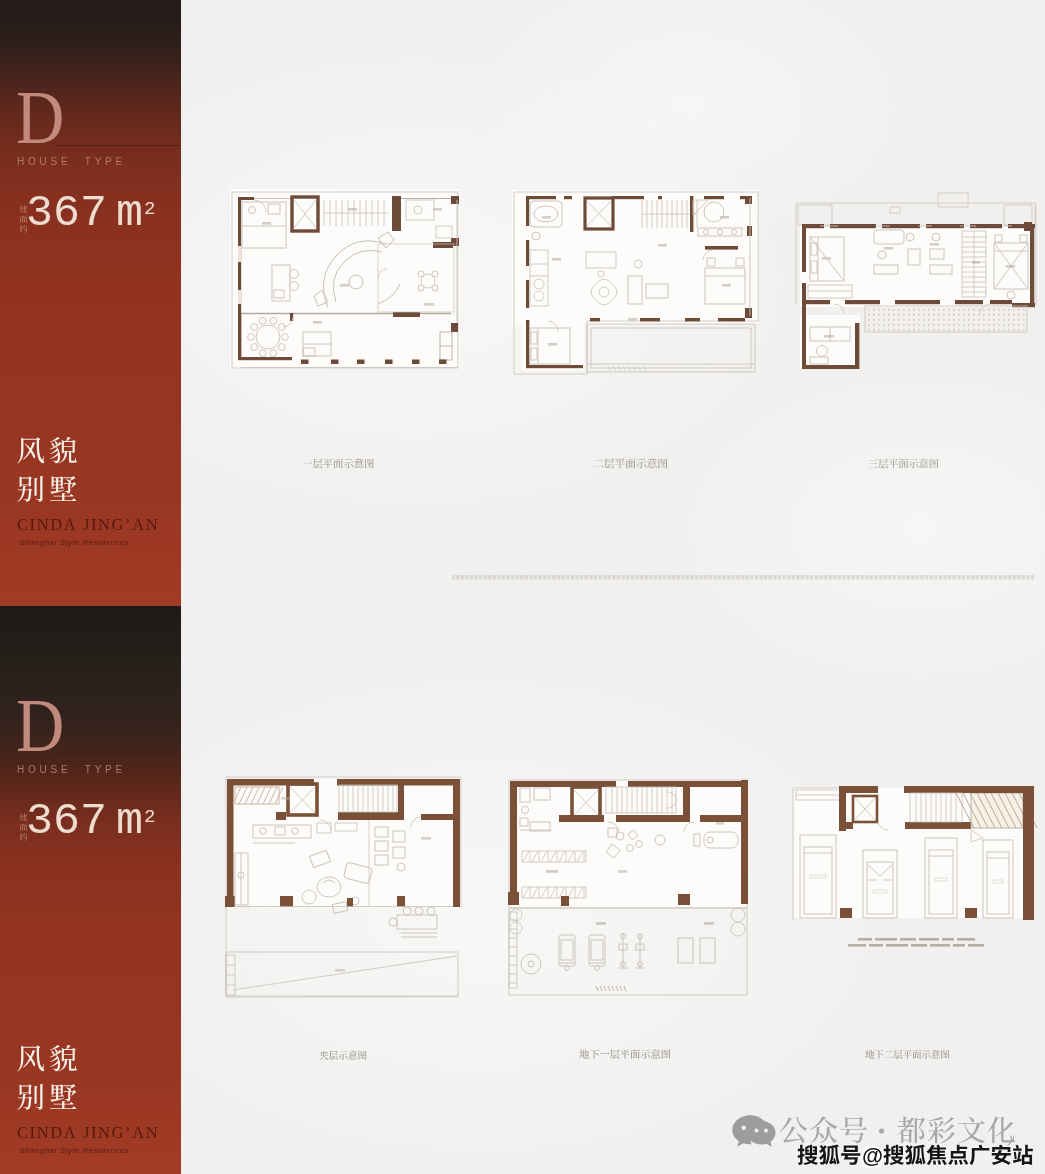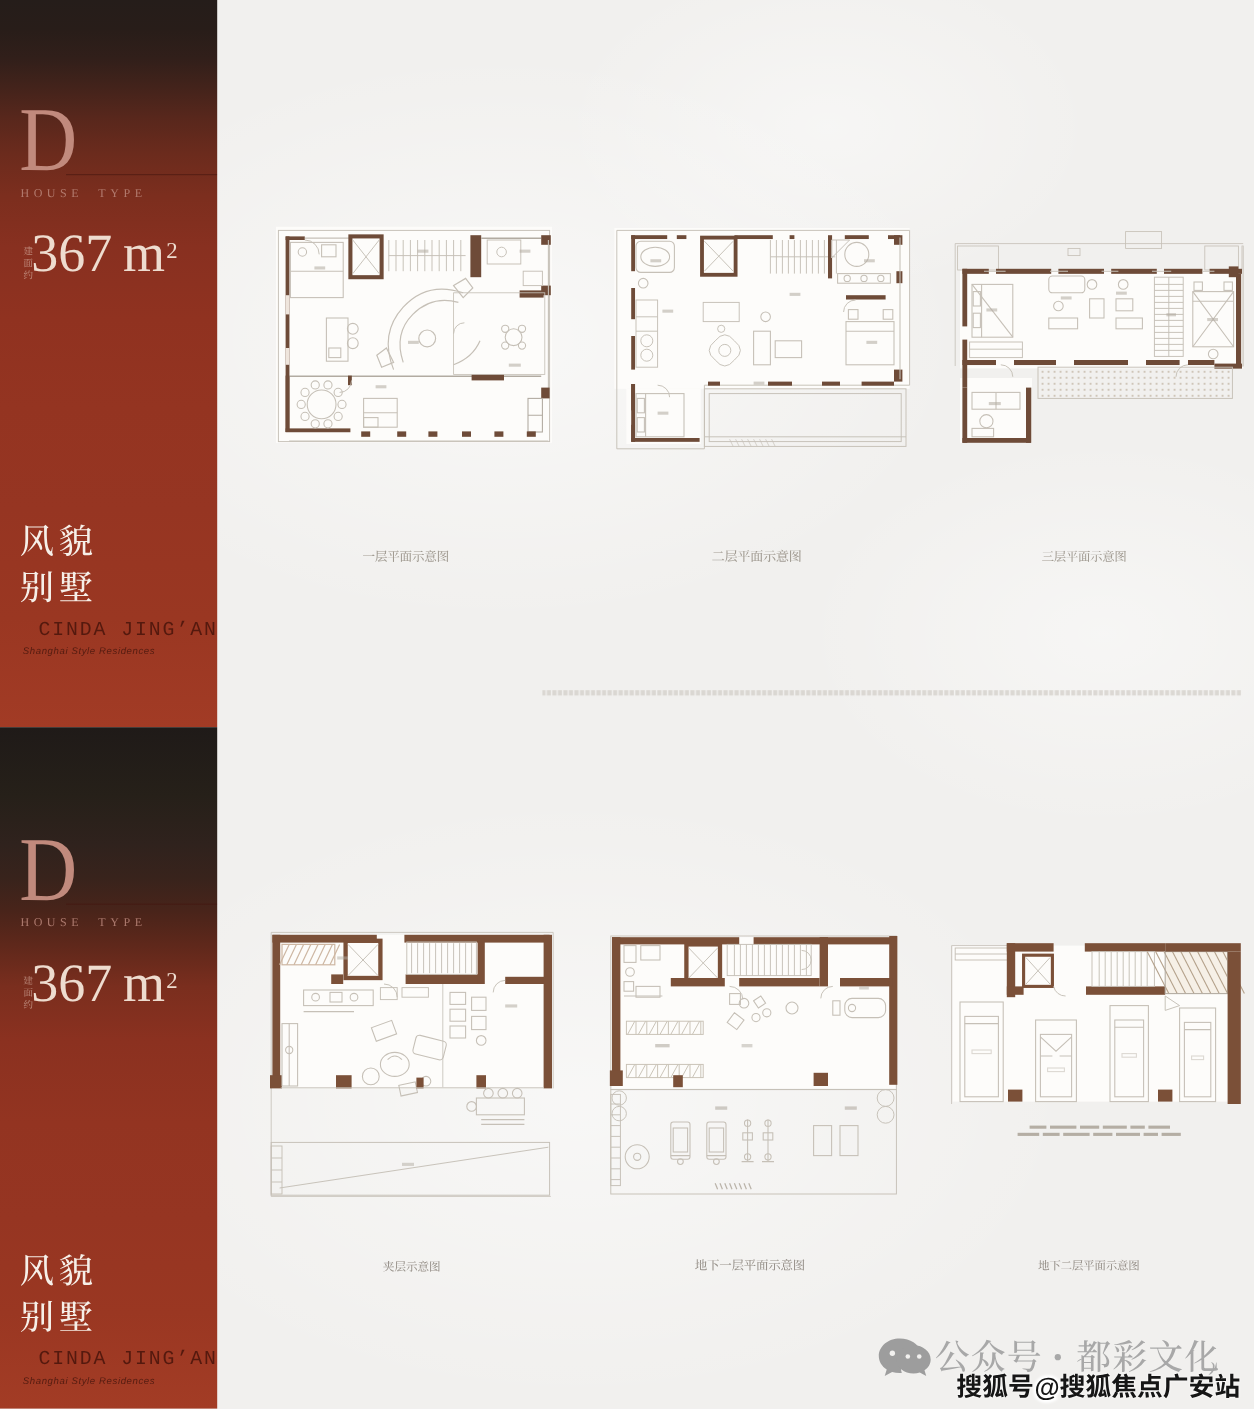--- a/index.html
+++ b/index.html
@@ -6,25 +6,25 @@
 #page{position:absolute;left:0;top:0;width:1045px;height:1174px;background:
  radial-gradient(520px 320px at 40% 24%,rgba(255,255,255,.55),rgba(255,255,255,0) 75%),
  radial-gradient(560px 340px at 46% 78%,rgba(255,255,255,.5),rgba(255,255,255,0) 75%),
  radial-gradient(340px 220px at 88% 45%,rgba(255,255,255,.4),rgba(255,255,255,0) 75%),
  radial-gradient(300px 190px at 66% 9%,rgba(255,255,255,.4),rgba(255,255,255,0) 75%),
  #f1f0ee}
 .panel{position:absolute;left:0;width:181px;overflow:hidden}
 .pin{position:absolute;left:0;width:181px;height:100%}
 .dlet{position:absolute;left:16px;top:79px;font-size:76px;line-height:76px;color:#c18a7d;font-family:"Liberation Serif",serif;transform:scaleX(.88);transform-origin:0 0}
 .drule{position:absolute;left:55px;top:145px;width:126px;height:1px;background:rgba(70,22,14,.55)}
-.htype{position:absolute;left:17px;top:156px;font-size:10px;letter-spacing:3.8px;color:#bb877b;opacity:.85;font-family:Liberation Serif, serif}
-.area{position:absolute;left:26px;top:187px;font-size:45px;line-height:45px;color:#eedccf;font-family:Liberation Serif, serif}
+.htype{position:absolute;left:17px;top:156px;font-size:10px;letter-spacing:3.8px;color:#bb877b;opacity:.85;font-family:Liberation Sans, sans-serif}
+.area{position:absolute;left:26px;top:187px;font-size:45px;line-height:45px;color:#eedccf;font-family:Liberation Mono, monospace}
 .area sup{font-size:19px;vertical-align:11px;margin-left:1px}
 .cjk{position:absolute;left:0;top:0}
-.cinda{position:absolute;left:32px;top:515px;font-size:16.5px;letter-spacing:1.6px;color:#54190e;font-family:Liberation Mono, monospace}
+.cinda{position:absolute;left:17px;top:515px;font-size:16.5px;letter-spacing:1.6px;color:#54190e;font-family:Liberation Serif, serif}
 .csub{position:absolute;left:19px;top:538px;font-size:8px;letter-spacing:0.5px;color:rgba(80,26,16,.95);font-style:italic;font-family:Liberation Sans, sans-serif}
 svg{display:block}
 .abs{position:absolute}
 </style></head><body>
 <div id="page">
 
 <div class="panel" style="top:0px;height:606px;background:linear-gradient(180deg,#251d1a 0%,#281d19 4%,#311f1a 8%,#43231b 12%,#57271c 16%,#6b2b1d 21%,#7c2e1e 27%,#883020 34%,#903220 44%,#943421 56%,#963522 70%,#9a3722 85%,#a23b25 100%)">
  <div class="pin" style="top:0px">
 
   <div class="dlet">D</div>

